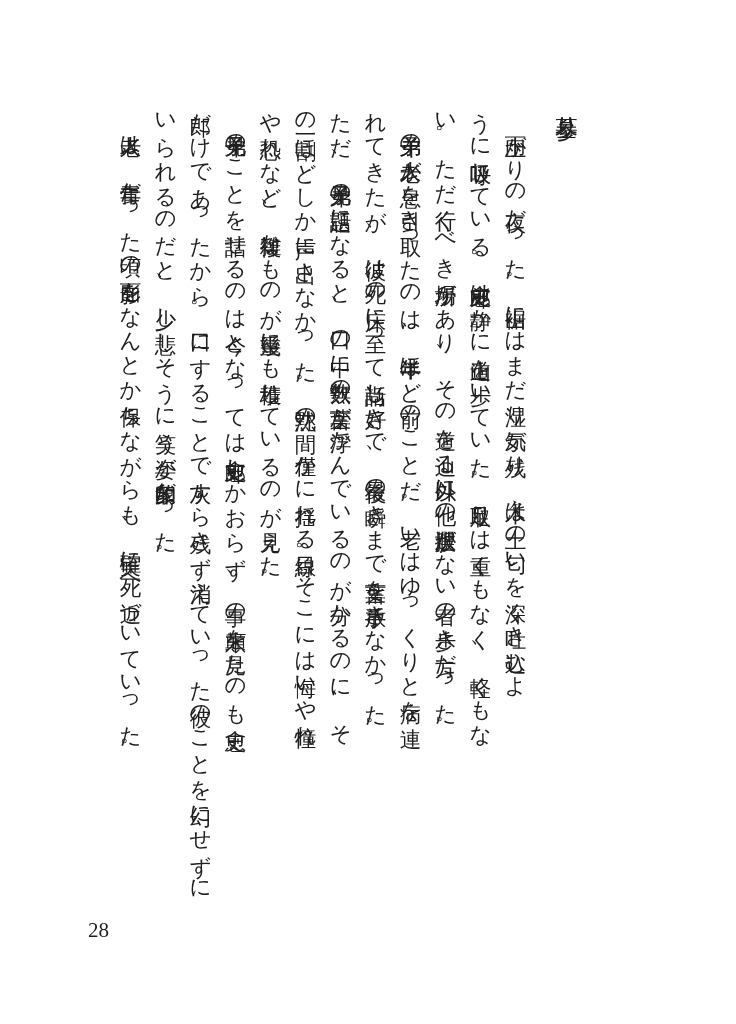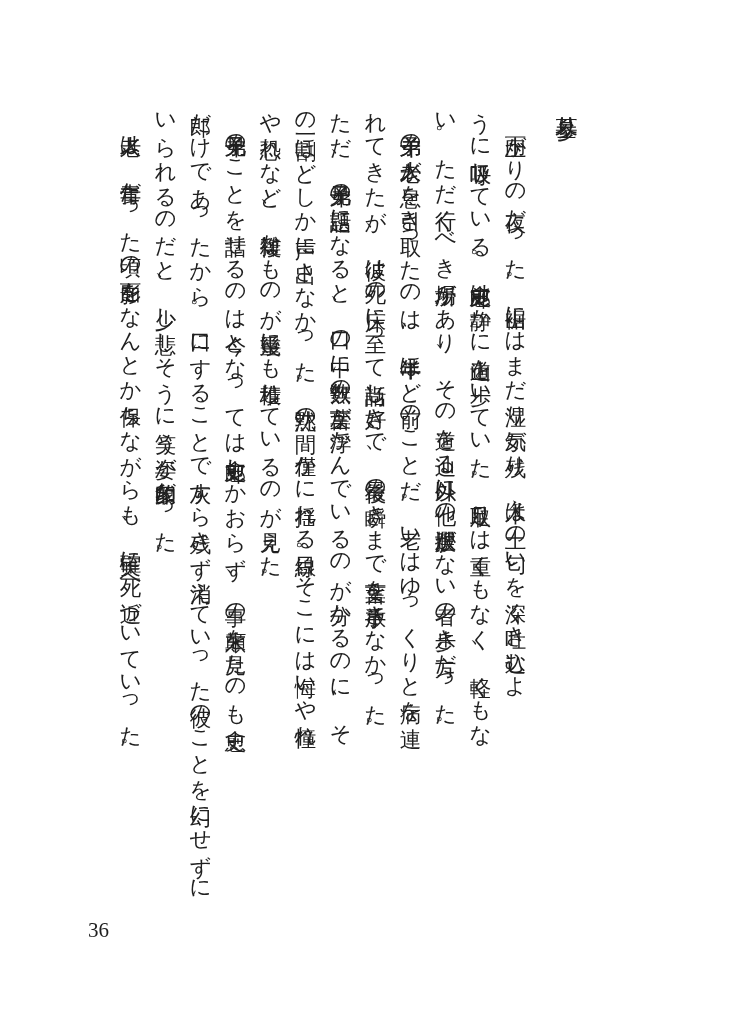--- a/index.html
+++ b/index.html
@@ -67,14 +67,14 @@
     <div class="line">　弟弟子の老人が息を引き取ったのは、半年ほど前のことだ。老いはゆっくりと病を連</div>
     <div class="line">れてきたが、彼は死の床に至って尚話し好きで、最後の瞬きまで言葉を手放さなかった。</div>
     <div class="line">ただ、兄弟子の話題になると、口の中に無数の言葉が浮かんでいるのが分かるのに、そ</div>
     <div class="line">の一割ほどしか声に出さなかった。沈黙の間、僅かに揺れる目線。そこには悔いや憧れ</div>
     <div class="line">や恐れなど、複雑なものが幾重にも堆積しているのが見えた。</div>
     <div class="line">　兄弟子のことを話せるのは今となっては愈史郎しかおらず、事の顛末を見たのも愈史</div>
     <div class="line">郎だけであったから。口にすることで灰すら残さず消えていった彼のことを幻にせずに</div>
     <div class="line">いられるのだと、少し悲しそうに笑う姿が印象的だった。</div>
     <div class="line">　老人は、青年だった頃の面影をなんとか保ちながらも、確実に死へ近づいていった。</div>
   </div>
-  <div class="page-number">36</div>
+  <div class="page-number">28</div>
 </div>
 
 </body></html>

